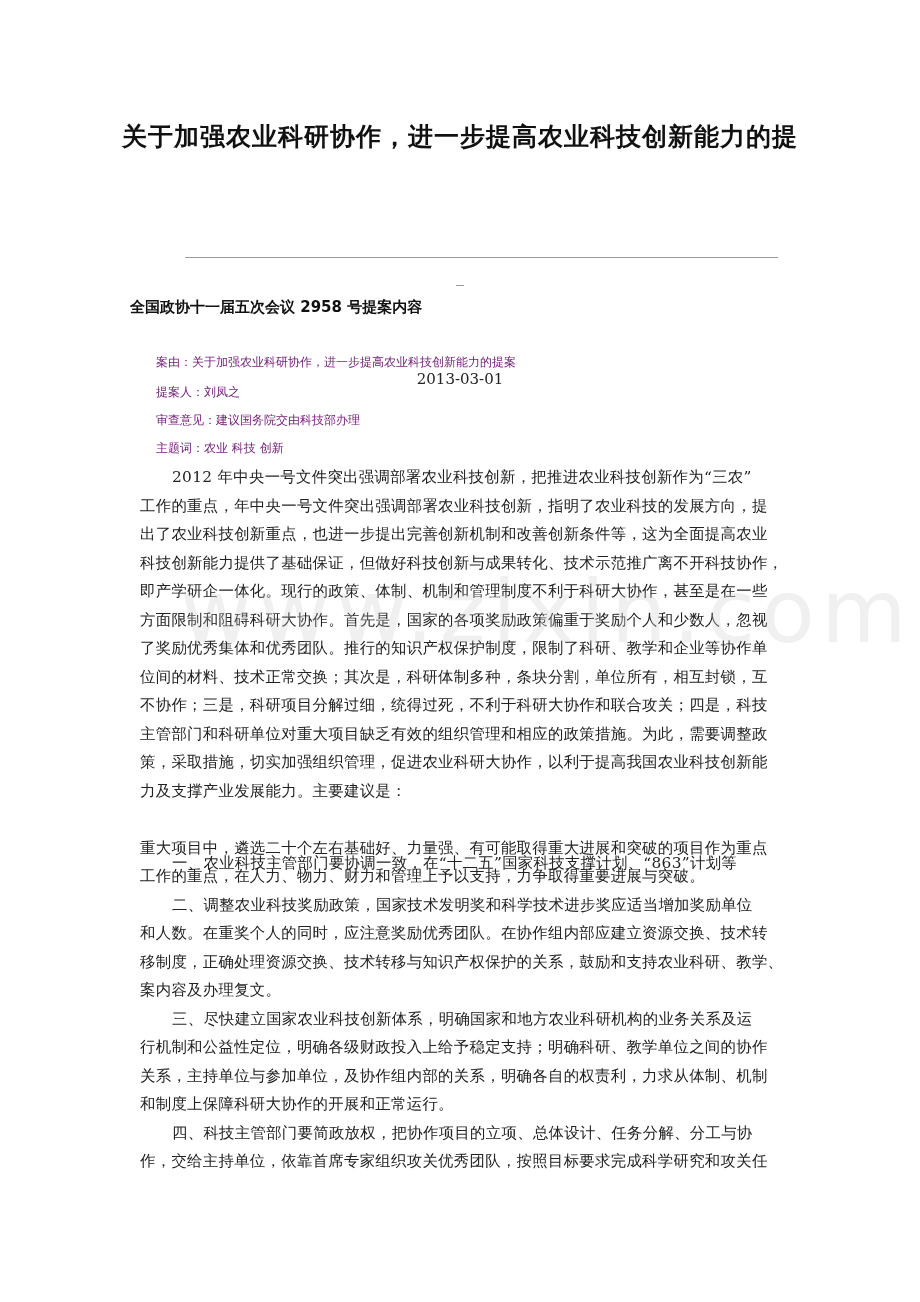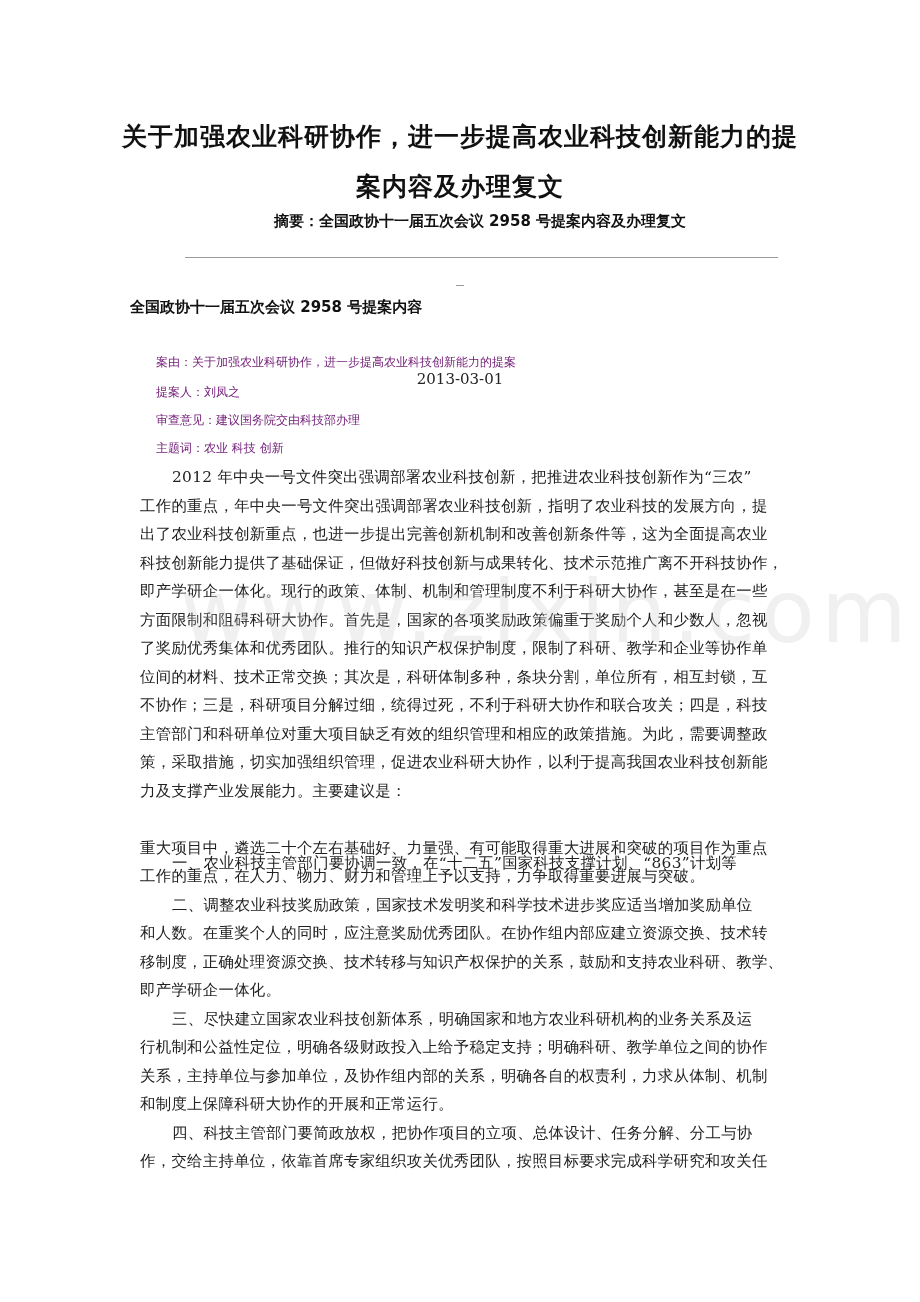--- a/index.html
+++ b/index.html
@@ -29,22 +29,20 @@
   .line.indent { left: 172px; width: 610px; }
   .watermark { position: absolute; left: 180px; top: 560px; font-family: "DejaVu Sans", sans-serif;
                font-size: 88px; color: rgba(200,200,200,0.28); letter-spacing: 6px;
                white-space: nowrap; pointer-events: none; }
 </style>
 </head>
 <body>
 
 <div class="page">
   <div class="title l1">关于加强农业科研协作，进一步提高农业科技创新能力的提</div>
-  <div class="title l2">案内容及办理复文</div>
-  <div class="abstract">摘要：全国政协十一届五次会议 2958 号提案内容及办理复文</div>
   <div class="rule"></div>
   <div class="dash"></div>
   <div class="subtitle">全国政协十一届五次会议 2958 号提案内容</div>
   <div class="date">2013-03-01</div>
 
   <div class="meta" style="top:354px">案由：关于加强农业科研协作，进一步提高农业科技创新能力的提案</div>
   <div class="meta" style="top:384px">提案人：刘凤之</div>
   <div class="meta" style="top:412px">审查意见：建议国务院交由科技部办理</div>
   <div class="meta" style="top:440px">主题词：农业  科技  创新</div>
 
@@ -59,21 +57,21 @@
   <div class="line" style="top:695px">不协作；三是，科研项目分解过细，统得过死，不利于科研大协作和联合攻关；四是，科技</div>
   <div class="line" style="top:724px">主管部门和科研单位对重大项目缺乏有效的组织管理和相应的政策措施。为此，需要调整政</div>
   <div class="line" style="top:752px">策，采取措施，切实加强组织管理，促进农业科研大协作，以利于提高我国农业科技创新能</div>
   <div class="line" style="top:781px">力及支撑产业发展能力。主要建议是：</div>
   <div class="line indent" style="top:853px">一、农业科技主管部门要协调一致，在“十二五”国家科技支撑计划、“863”计划等</div>
   <div class="line" style="top:838px">重大项目中，遴选二十个左右基础好、力量强、有可能取得重大进展和突破的项目作为重点</div>
   <div class="line" style="top:866px">工作的重点，在人力、物力、财力和管理上予以支持，力争取得重要进展与突破。</div>
   <div class="line indent" style="top:895px">二、调整农业科技奖励政策，国家技术发明奖和科学技术进步奖应适当增加奖励单位</div>
   <div class="line" style="top:923px">和人数。在重奖个人的同时，应注意奖励优秀团队。在协作组内部应建立资源交换、技术转</div>
   <div class="line" style="top:952px">移制度，正确处理资源交换、技术转移与知识产权保护的关系，鼓励和支持农业科研、教学、</div>
-  <div class="line" style="top:980px">即产学研企一体化。</div>
+  <div class="line" style="top:980px">案内容及办理复文。</div>
   <div class="line indent" style="top:1009px">三、尽快建立国家农业科技创新体系，明确国家和地方农业科研机构的业务关系及运</div>
   <div class="line" style="top:1037px">行机制和公益性定位，明确各级财政投入上给予稳定支持；明确科研、教学单位之间的协作</div>
   <div class="line" style="top:1066px">关系，主持单位与参加单位，及协作组内部的关系，明确各自的权责利，力求从体制、机制</div>
   <div class="line" style="top:1094px">和制度上保障科研大协作的开展和正常运行。</div>
   <div class="line indent" style="top:1123px">四、科技主管部门要简政放权，把协作项目的立项、总体设计、任务分解、分工与协</div>
   <div class="line" style="top:1151px">作，交给主持单位，依靠首席专家组织攻关优秀团队，按照目标要求完成科学研究和攻关任</div>
 
   <div class="watermark">www.zixin.com.cn</div>
 </div>
 

